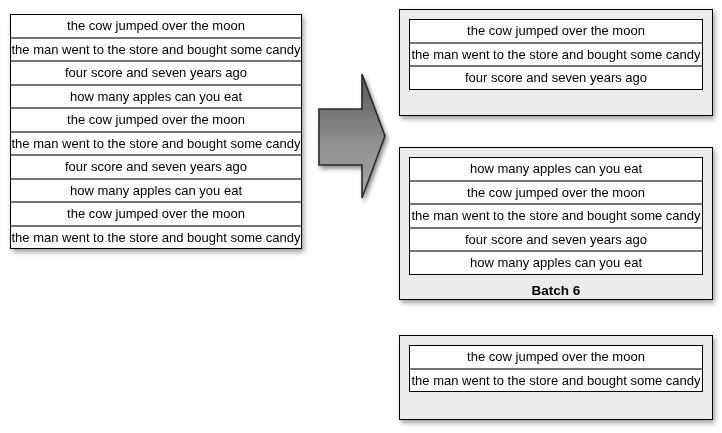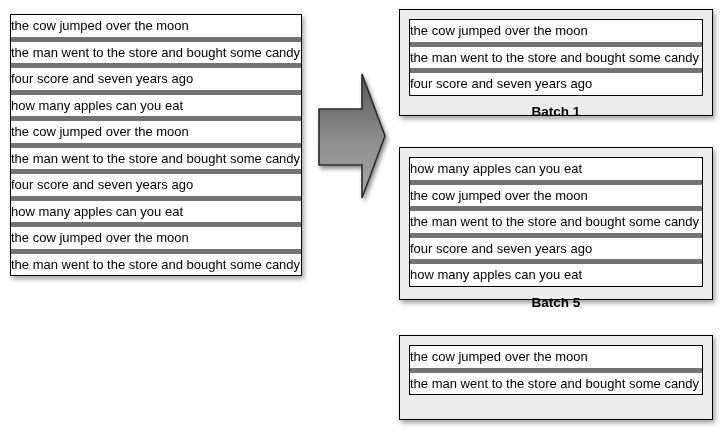--- a/index.html
+++ b/index.html
@@ -16,28 +16,28 @@
     overflow: hidden;
   }
   
   .sheet {
     background: #ffffff;
     border: 1px solid #000000;
   }
   .srow {
     height: 21.5px;
     line-height: 21.5px;
-    text-align: left;
+    text-align: center;
     font-size: 13px;
     color: #000000;
     white-space: nowrap;
     overflow: hidden;
   }
   .srow + .srow {
-    border-top: 5px solid #737373;
+    border-top: 2px solid #737373;
   }
   #left-table {
     position: absolute;
     left: 10px;
     top: 14px;
     width: 290px;
     box-shadow: 2px 3px 5px rgba(0,0,0,0.38);
   }
   
   .batch {
@@ -105,32 +105,31 @@
     </defs>
     <polygon points="5,39 48,39 48,4 71,66 48,128 48,95 5,95" fill="url(#arrowGrad)" stroke="#2b2b2b" stroke-width="1.6" stroke-linejoin="miter" filter="url(#arrowShadow)"></polygon>
   </svg>
 
   <div id="batch-1" class="batch">
     <div class="sheet">
         <div class="srow">the cow jumped over the moon</div>
         <div class="srow">the man went to the store and bought some candy</div>
         <div class="srow">four score and seven years ago</div>
       </div>
-    <div class="batch-label">Batch 1</div>
   </div>
 
   <div id="batch-2" class="batch">
     <div class="sheet">
         <div class="srow">how many apples can you eat</div>
         <div class="srow">the cow jumped over the moon</div>
         <div class="srow">the man went to the store and bought some candy</div>
         <div class="srow">four score and seven years ago</div>
         <div class="srow">how many apples can you eat</div>
       </div>
-    <div class="batch-label">Batch 5</div>
+    <div class="batch-label">Batch 6</div>
   </div>
 
   <div id="batch-3" class="batch">
     <div class="sheet">
         <div class="srow">the cow jumped over the moon</div>
         <div class="srow">the man went to the store and bought some candy</div>
       </div>
   </div>
 
 </div>

